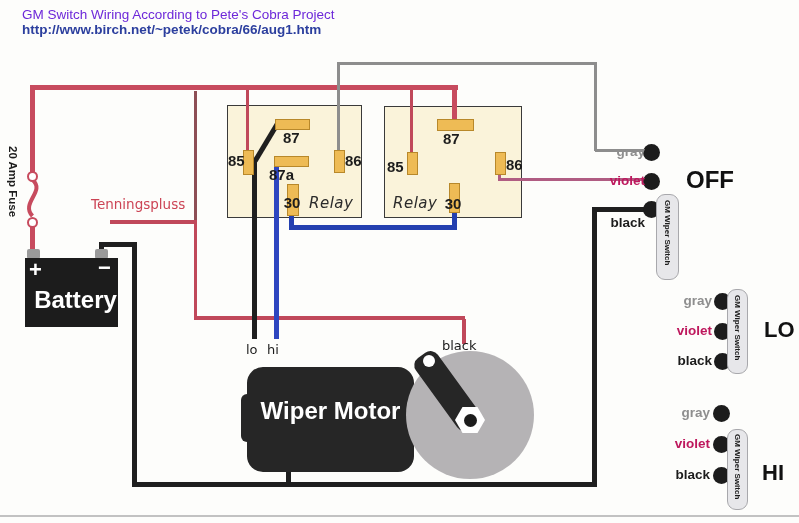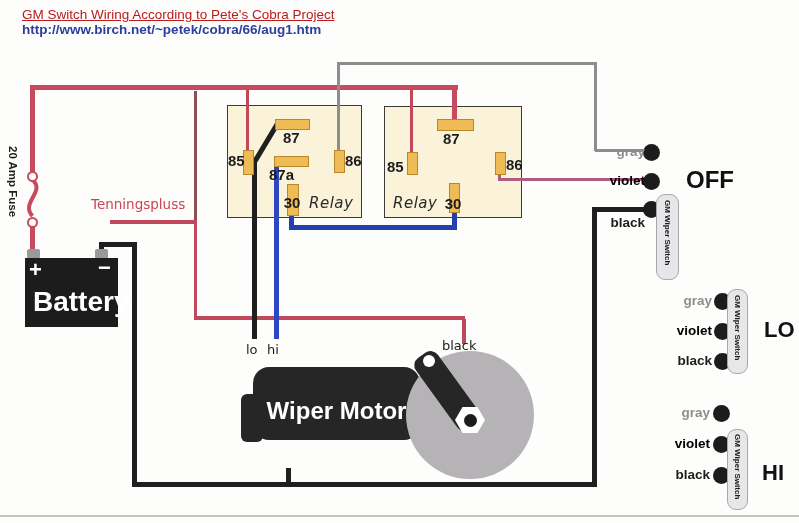--- a/index.html
+++ b/index.html
@@ -8,40 +8,40 @@
   .abs{position:absolute;}
   .wire{position:absolute;}
   .red{background:#c74b5e;}
   .thinred{background:#c0485a;}
   .maroon{background:#8d4e55;}
   .blk{background:#1f1f1f;}
   .blue{background:#2e46c0;}
   .navy{background:#2440b0;}
   .grayw{background:#8d8d8d;}
   .violetw{background:#b05c82;}
-  .hdr1,.hdr3{font-size:13.5px;color:#b91c1c;white-space:nowrap;text-decoration:underline;}
+  .hdr1,.hdr3{font-size:13.5px;color:#6d28d9;white-space:nowrap;}
   .hdr2{font-size:13.5px;font-weight:bold;color:#2c3f9e;white-space:nowrap;}
   .relaybox{position:absolute;background:#faf3da;border:1.5px solid #3a3a3a;}
   .term{position:absolute;background:#eebb55;border:1px solid #b8882a;}
   .pinlbl{position:absolute;font-weight:bold;font-size:15px;color:#1c1c1c;white-space:nowrap;}
   .relaylbl{position:absolute;font-family:"DejaVu Sans",sans-serif;font-size:15px;color:#2a2a2a;letter-spacing:.5px;font-style:italic;}
   .vtext{position:absolute;transform:rotate(90deg);transform-origin:0 0;white-space:nowrap;}
   .fusecircle{position:absolute;width:11px;height:11px;border-radius:50%;background:#fff;border:2.5px solid #c74b5e;box-sizing:border-box;}
   .battery{position:absolute;left:25px;top:258px;width:93px;height:69px;background:#1c1c1c;}
   .post{position:absolute;width:13px;height:10px;background:#9a9a9a;border-radius:2px;}
   .dot{position:absolute;width:17px;height:17px;border-radius:50%;background:#1c1c1c;}
   .pill{position:absolute;background:#e7e7ea;border:1.5px solid #a8a8ac;border-radius:9px;box-sizing:border-box;}
   .pilltext{font-size:8px;font-weight:bold;color:#1c1c1c;}
   .swlbl{position:absolute;width:60px;text-align:right;font-weight:bold;font-size:13.5px;white-space:nowrap;}
   .lgray{color:#8e8e8e;}
-  .lviolet{color:#000000;}
+  .lviolet{color:#be185d;}
   .lblack{color:#1c1c1c;}
   .poslbl{position:absolute;font-weight:bold;color:#111;white-space:nowrap;}
   .mlabel{position:absolute;font-family:"DejaVu Sans",sans-serif;font-size:13px;color:#1c1c1c;white-space:nowrap;}
-  .motorbody{position:absolute;left:253px;top:367px;width:167px;height:73px;background:#262626;border-radius:16px;}
+  .motorbody{position:absolute;left:247px;top:367px;width:167px;height:105px;background:#262626;border-radius:16px;}
   .motorcap{position:absolute;left:241px;top:394px;width:22px;height:48px;background:#262626;border-radius:6px;}
   .gearcircle{position:absolute;left:406px;top:351px;width:128px;height:128px;border-radius:50%;background:#b5b3b5;}
   .crankarm{position:absolute;left:434px;top:347px;width:27px;height:88px;background:#262626;border-radius:9px;
             transform:rotate(-36deg);}
   .crankhole{position:absolute;left:423px;top:355px;width:12px;height:12px;border-radius:50%;background:#fff;}
   .cranknut{position:absolute;left:455px;top:407px;width:30px;height:26px;background:#fff;
             clip-path:polygon(25% 0%,75% 0%,100% 50%,75% 100%,25% 100%,0% 50%);}
   .cranknutdot{position:absolute;left:464px;top:414px;width:13px;height:13px;border-radius:50%;background:#1c1c1c;}
   .diag{transform:rotate(31deg);}
 </style>
@@ -122,21 +122,21 @@
   <div class="fusecircle" style="left:27px;top:217px;"></div>
   <div class="vtext" style="left:19px;top:146px;font-size:11.5px;font-weight:bold;color:#1c1c1c;">20 Amp Fuse</div>
 
   <div class="abs" style="left:91px;top:196px;font-size:13.5px;color:#cc4455;font-family:'DejaVu Sans',sans-serif;">Tenningspluss</div>
 
   <div class="post" style="left:27px;top:249px;"></div>
   <div class="post" style="left:95px;top:249px;"></div>
   <div class="battery">
     <span class="abs" style="left:4px;top:-1px;color:#fff;font-size:22px;font-weight:bold;">+</span>
     <span class="abs" style="left:73px;top:-3px;color:#fff;font-size:22px;font-weight:bold;">−</span>
-    <span class="abs" style="left:0;right:0;top:28px;text-align:center;color:#fff;font-size:28px;font-weight:bold;margin-left:8px;">Battery</span>
+    <span class="abs" style="left:0;right:0;top:28px;text-align:center;color:#fff;font-size:24px;font-weight:bold;margin-left:8px;">Battery</span>
   </div>
 
   <div class="motorcap"></div>
   <div class="motorbody">
     <span class="abs" style="left:0;right:0;top:30px;text-align:center;color:#fff;font-size:24px;font-weight:bold;">Wiper Motor</span>
   </div>
   <div class="gearcircle"></div>
   <div class="crankarm"></div>
   <div class="crankhole"></div>
   <div class="cranknut"></div>

